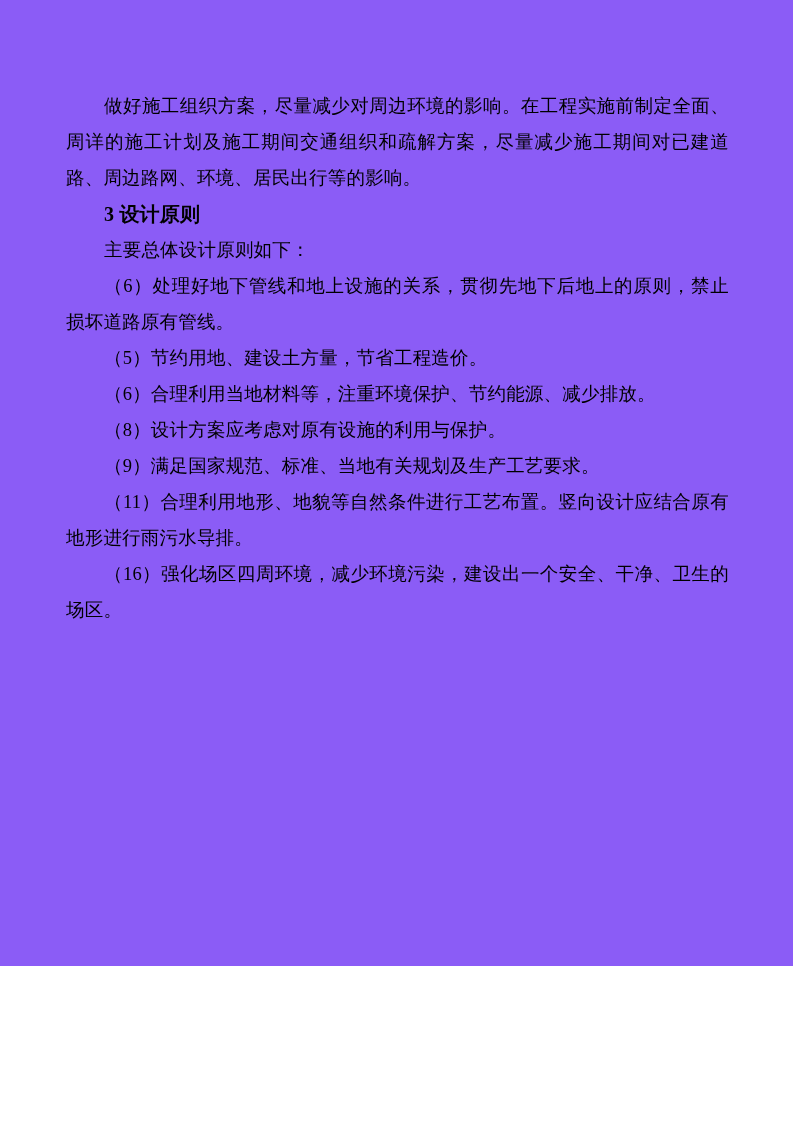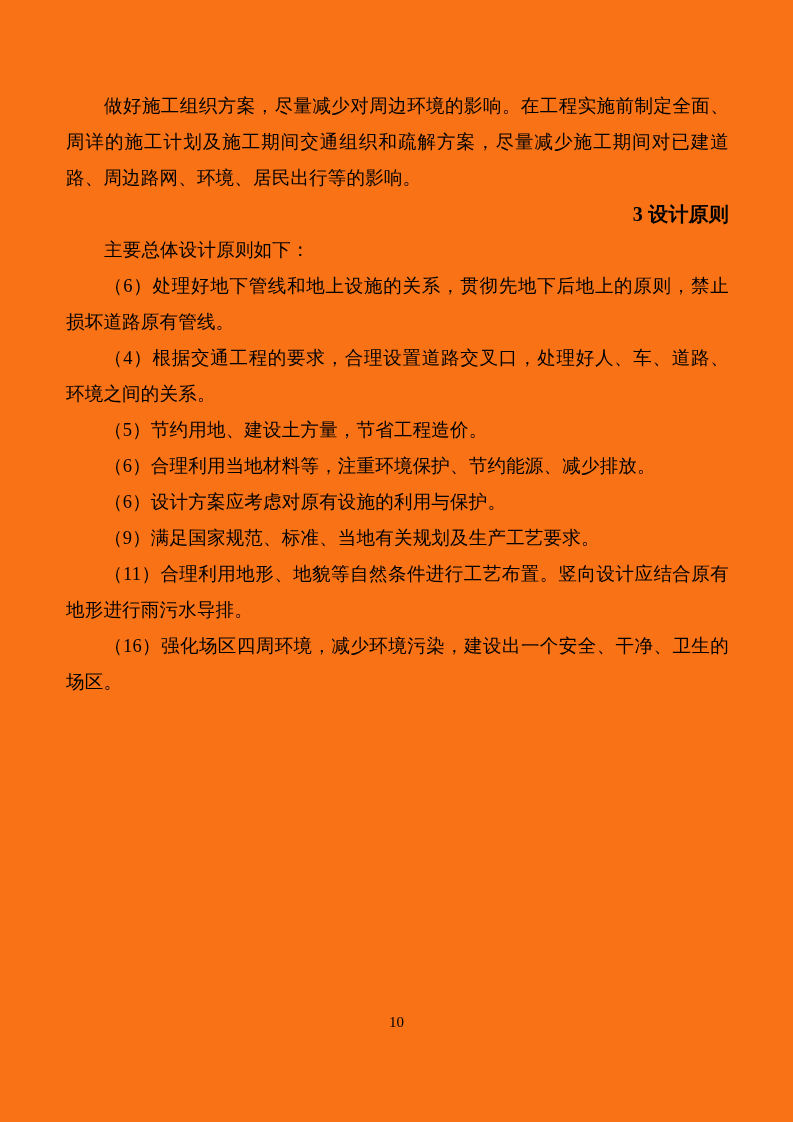--- a/index.html
+++ b/index.html
@@ -3,22 +3,22 @@
 <meta charset="utf-8">
 <style>
   html, body {
     margin: 0;
     padding: 0;
     background: #ffffff;
   }
   .page {
     position: relative;
     width: 793px;
-    height: 1122px;
-    background: #f97316;
+    height: 966px;
+    background: #8b5cf6;
     overflow: hidden;
     font-family: "Liberation Serif", "DejaVu Serif", serif;
     color: #000000;
   }
   .content {
     position: absolute;
     top: 88px;
     left: 66px;
     right: 64px;
   }
@@ -27,21 +27,21 @@
     font-size: 18.5px;
     line-height: 36px;
     text-align: justify;
     text-indent: 38px;
     letter-spacing: 0.2px;
     word-break: break-all;
   }
   .content p.heading {
     font-weight: bold;
     font-size: 20px;
-    text-align: right;
+    text-align: left;
   }
   .pagenum {
     position: absolute;
     top: 1014px;
     left: 0;
     width: 100%;
     text-align: center;
     font-size: 15px;
     font-family: "Liberation Serif", "DejaVu Serif", serif;
     color: #000000;
@@ -49,22 +49,21 @@
 </style>
 </head>
 <body>
 
 <div class="page">
   <div class="content">
     <p>做好施工组织方案，尽量减少对周边环境的影响。在工程实施前制定全面、周详的施工计划及施工期间交通组织和疏解方案，尽量减少施工期间对已建道路、周边路网、环境、居民出行等的影响。</p>
     <p class="heading">3 设计原则</p>
     <p>主要总体设计原则如下：</p>
     <p>（6）处理好地下管线和地上设施的关系，贯彻先地下后地上的原则，禁止损坏道路原有管线。</p>
-    <p>（4）根据交通工程的要求，合理设置道路交叉口，处理好人、车、道路、环境之间的关系。</p>
     <p>（5）节约用地、建设土方量，节省工程造价。</p>
     <p>（6）合理利用当地材料等，注重环境保护、节约能源、减少排放。</p>
-    <p>（6）设计方案应考虑对原有设施的利用与保护。</p>
+    <p>（8）设计方案应考虑对原有设施的利用与保护。</p>
     <p>（9）满足国家规范、标准、当地有关规划及生产工艺要求。</p>
     <p>（11）合理利用地形、地貌等自然条件进行工艺布置。竖向设计应结合原有地形进行雨污水导排。</p>
     <p>（16）强化场区四周环境，减少环境污染，建设出一个安全、干净、卫生的场区。</p>
   </div>
   <div class="pagenum">10</div>
 </div>
 
 </body></html>

